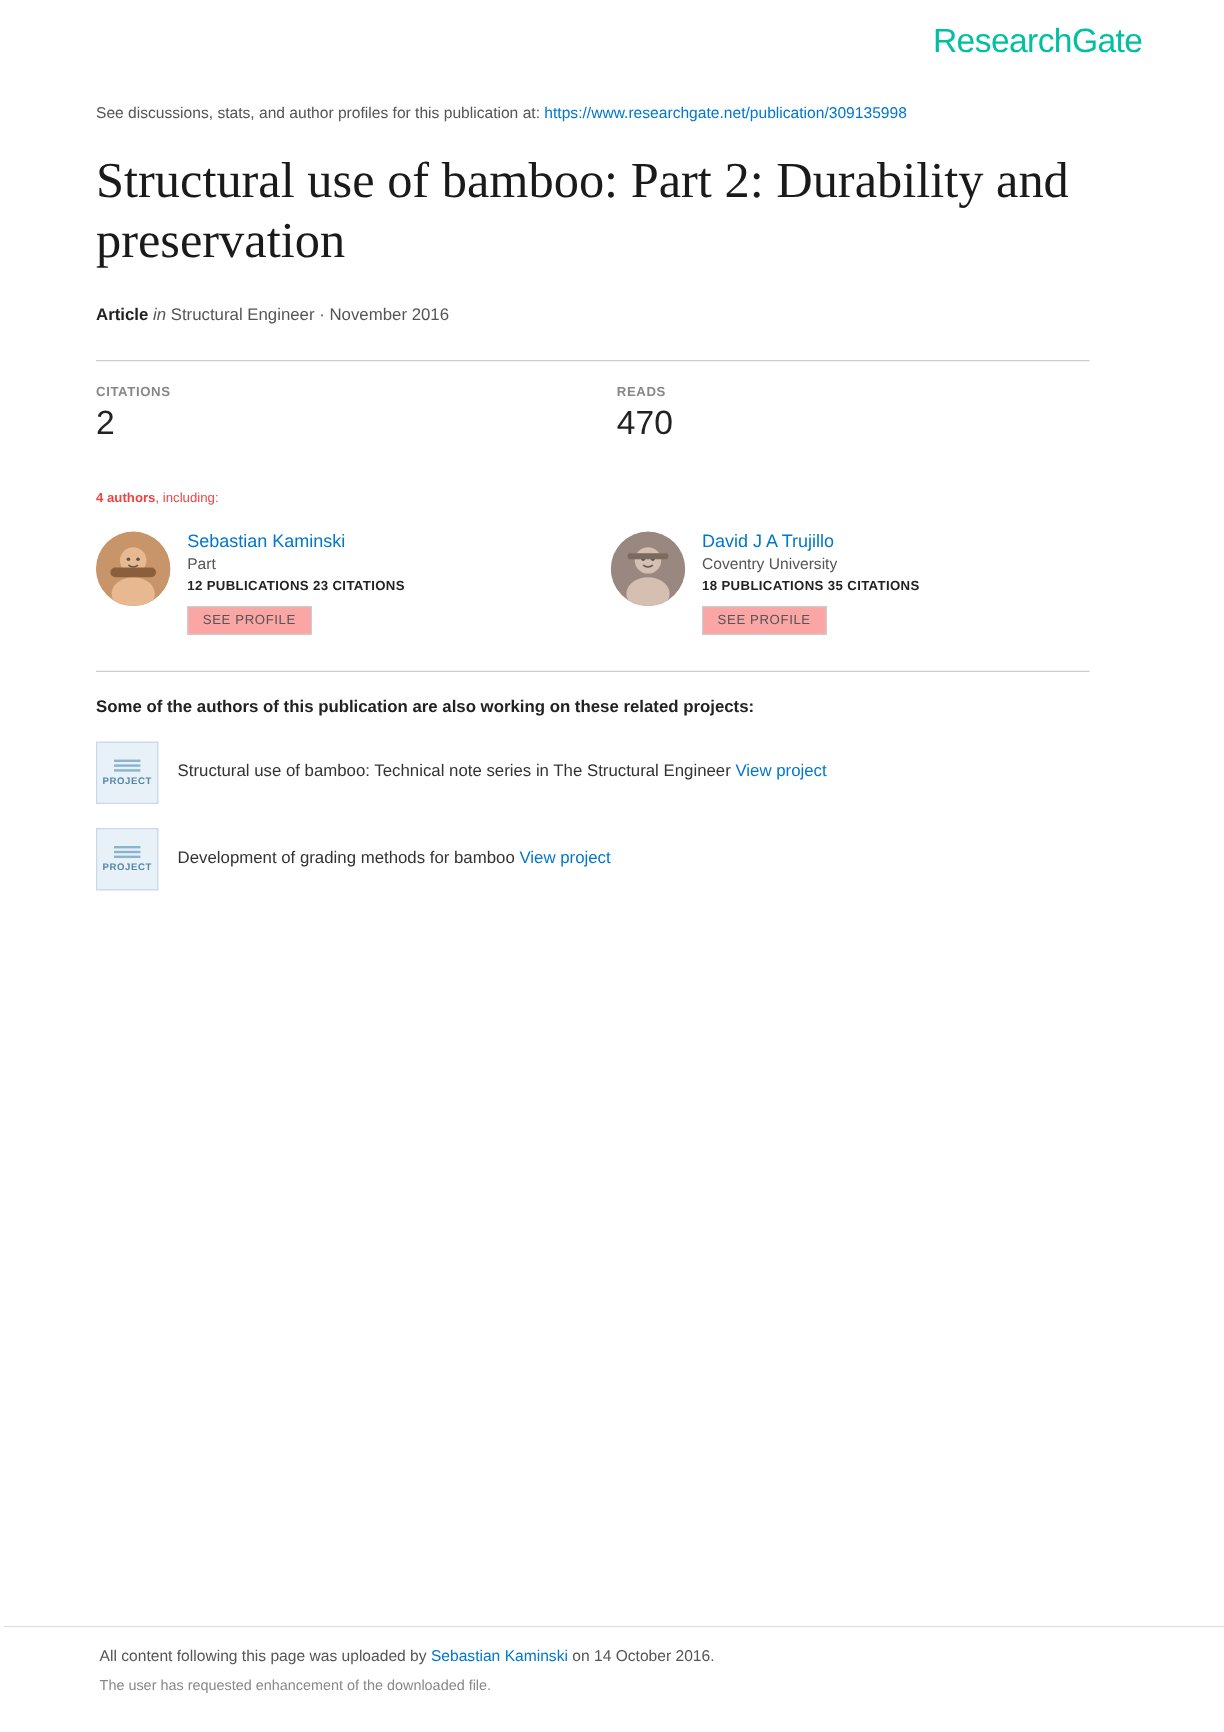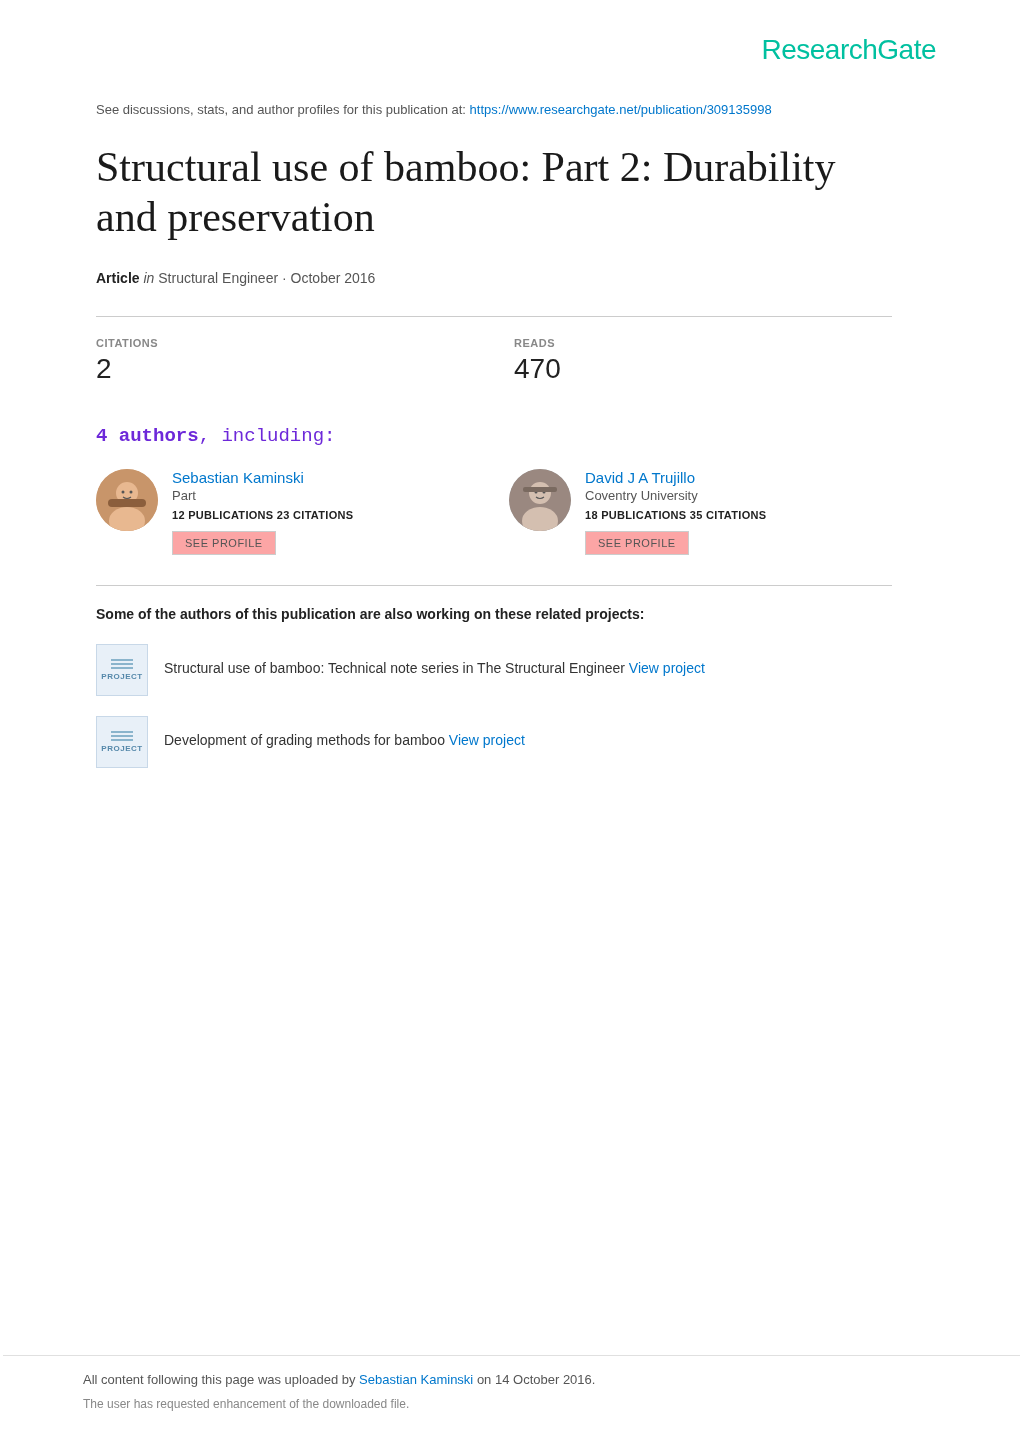--- a/index.html
+++ b/index.html
@@ -14,21 +14,21 @@
       color: #333333;
       width: 1020px;
       min-height: 1443px;
       position: relative;
     }
 
     .page-wrapper {
       width: 988px;
       min-height: 1443px;
       background: #ffffff;
-      padding: 16px;
+      padding: 0;
     }
 
     
     .header {
       display: flex;
       justify-content: flex-end;
       padding: 18px 36px 10px 36px;
       border-bottom: none;
     }
 
@@ -126,23 +126,23 @@
 
     .stat-value {
       font-size: 28px;
       font-weight: 400;
       color: #222;
       font-family: Arial, sans-serif;
     }
 
     
     .authors-heading {
-      font-size: 19px;
-      font-family: Liberation Mono, monospace;
-      color: #6d28d9;
+      font-size: 11px;
+      font-family: Liberation Sans, sans-serif;
+      color: #ef4444;
       margin-bottom: 22px;
     }
 
     .authors-heading strong {
       font-weight: 700;
     }
 
     .authors-grid {
       display: flex;
       flex-direction: row;
@@ -363,21 +363,21 @@
       <a>https://www.researchgate.net/publication/309135998</a>
     </div>
 
     <h1 class="title">Structural use of bamboo: Part 2: Durability and preservation</h1>
 
     <div class="article-meta">
       <span class="label">Article</span>
       <span class="in-text"> in </span>
       <span>Structural Engineer</span>
       <span> · </span>
-      <span>October 2016</span>
+      <span>November 2016</span>
     </div>
 
     <hr class="divider">
 
     <div class="stats-row">
       <div class="stat-block">
         <div class="stat-label">CITATIONS</div>
         <div class="stat-value">2</div>
       </div>
       <div class="stat-block">

